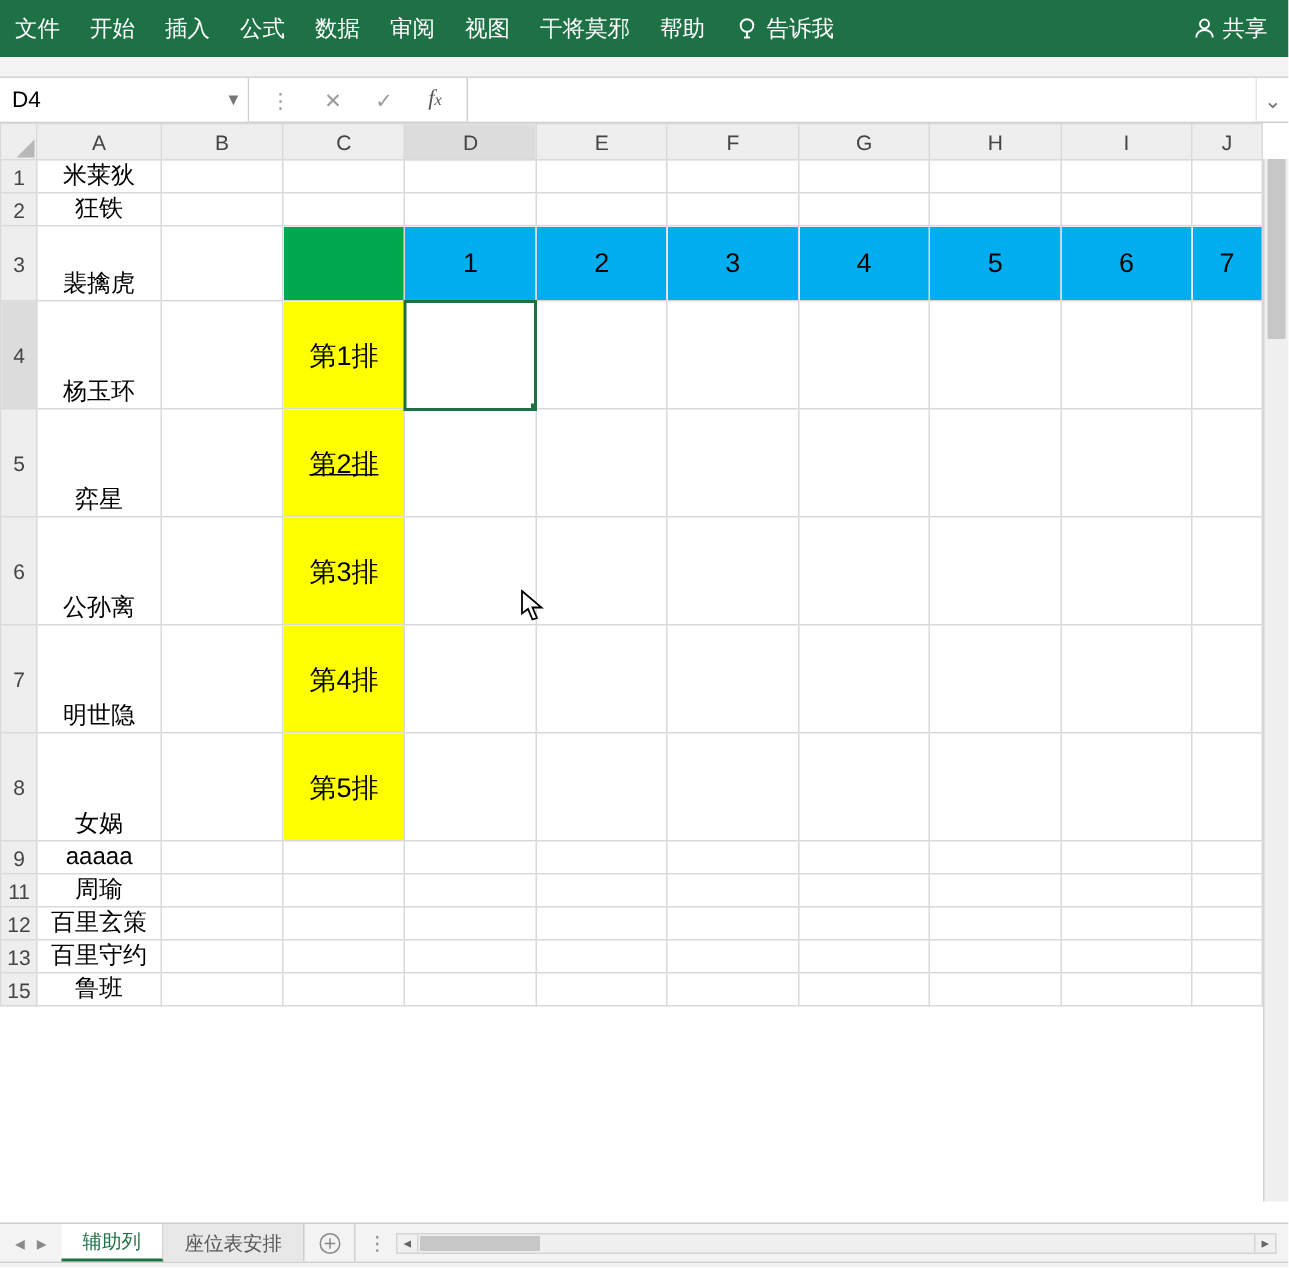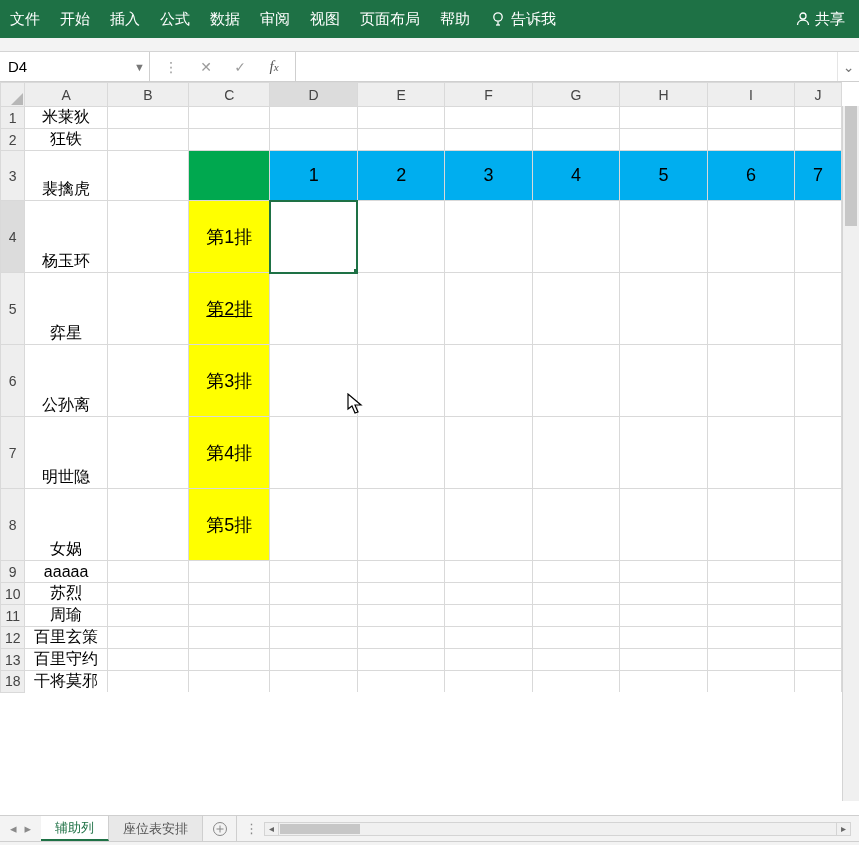--- a/index.html
+++ b/index.html
@@ -9,21 +9,21 @@
   .ribbon .tab { padding:0 10px; height:38px; display:flex; align-items:center; cursor:default; }
   .ribbon .tab.file { background:#1e7145; }
   .ribbon .spacer { flex:1; }
   .ribbon .tell { display:flex; align-items:center; padding:0 10px; }
   .ribbon .tell svg { margin-right:5px; }
   .ribbon .share{ display:flex; align-items:center; padding:0 14px; }
   .ribbon .share svg{ margin-right:4px;}
   .subribbon { height:14px; background:#f3f3f3; border-bottom:1px solid #d4d4d4; }
   
   .fbar { height:30px; display:flex; align-items:stretch; border-bottom:1px solid #cfcfcf; background:#fff; }
-  .namebox { width:150px; border-right:1px solid #cfcfcf; display:flex; align-items:flex-start; position:relative; }
+  .namebox { width:166px; border-right:1px solid #cfcfcf; display:flex; align-items:flex-start; position:relative; }
   .namebox input { border:none; width:100%; height:100%; padding:0 18px 0 8px; font-size:15px; outline:none; }
   .namebox .dd { position:absolute; right:4px; top:50%; transform:translateY(-50%); color:#777; font-size:11px; }
   .fxbtns { display:flex; align-items:center; padding:0 4px; }
   .fxbtn { width:34px; height:30px; display:flex; align-items:center; justify-content:center; color:#9b9b9b; }
   .fxbtn.fx { color:#555; font-style:italic; font-family:Georgia,serif; font-size:15px;}
   .fbar-line { width:1px; background:#cfcfcf; }
   .formula-input { flex:1; border:none; height:100%; padding:0 8px; outline:none; font-size:15px; }
   .fbar .expand { width:22px; display:flex; align-items:center; justify-content:center; color:#777; border-left:1px solid #e5e5e5;}
   
   .gridwrap { position:relative; height:733px; }
@@ -65,21 +65,21 @@
 <body>
 
 <div class="ribbon">
   <div class="tab file">文件</div>
   <div class="tab">开始</div>
   <div class="tab">插入</div>
   <div class="tab">公式</div>
   <div class="tab">数据</div>
   <div class="tab">审阅</div>
   <div class="tab">视图</div>
-  <div class="tab">页面布局</div>
+  <div class="tab">干将莫邪</div>
   <div class="tab">帮助</div>
   <div class="tell">
     <svg width="16" height="16" viewBox="0 0 16 16">
         <circle cx="8" cy="6" r="4.2" fill="none" stroke="#fff" stroke-width="1.3"></circle>
         <line x1="8" y1="10.5" x2="8" y2="14" stroke="#fff" stroke-width="1.3"></line>
         <line x1="6" y1="14" x2="10" y2="14" stroke="#fff" stroke-width="1.3"></line>
       </svg>
     <span>告诉我</span>
   </div>
   <div class="spacer"></div>
@@ -237,33 +237,20 @@
           <td class="" style="vertical-align:middle;"></td>
           <td class="" style="vertical-align:middle;"></td>
           <td class="" style="vertical-align:middle;"></td>
           <td class="" style="vertical-align:middle;"></td>
           <td class="" style="vertical-align:middle;"></td>
           <td class="" style="vertical-align:middle;"></td>
           <td class="" style="vertical-align:middle;"></td>
           <td class="" style="vertical-align:middle;"></td>
         </tr>
         <tr style="height:22px">
-          <th class="rowhdr">10</th>
-          <td class="" style="vertical-align:middle;">苏烈</td>
-          <td class="" style="vertical-align:middle;"></td>
-          <td class="" style="vertical-align:middle;"></td>
-          <td class="" style="vertical-align:middle;"></td>
-          <td class="" style="vertical-align:middle;"></td>
-          <td class="" style="vertical-align:middle;"></td>
-          <td class="" style="vertical-align:middle;"></td>
-          <td class="" style="vertical-align:middle;"></td>
-          <td class="" style="vertical-align:middle;"></td>
-          <td class="" style="vertical-align:middle;"></td>
-        </tr>
-        <tr style="height:22px">
           <th class="rowhdr">11</th>
           <td class="" style="vertical-align:middle;">周瑜</td>
           <td class="" style="vertical-align:middle;"></td>
           <td class="" style="vertical-align:middle;"></td>
           <td class="" style="vertical-align:middle;"></td>
           <td class="" style="vertical-align:middle;"></td>
           <td class="" style="vertical-align:middle;"></td>
           <td class="" style="vertical-align:middle;"></td>
           <td class="" style="vertical-align:middle;"></td>
           <td class="" style="vertical-align:middle;"></td>
@@ -288,32 +275,32 @@
           <td class="" style="vertical-align:middle;"></td>
           <td class="" style="vertical-align:middle;"></td>
           <td class="" style="vertical-align:middle;"></td>
           <td class="" style="vertical-align:middle;"></td>
           <td class="" style="vertical-align:middle;"></td>
           <td class="" style="vertical-align:middle;"></td>
           <td class="" style="vertical-align:middle;"></td>
           <td class="" style="vertical-align:middle;"></td>
           <td class="" style="vertical-align:middle;"></td>
         </tr>
-        <tr style="height:10px">
-          <th class="rowhdr">18</th>
-          <td class="" style="vertical-align:middle;border-bottom:none;">干将莫邪</td>
-          <td class="" style="vertical-align:middle;border-bottom:none;"></td>
-          <td class="" style="vertical-align:middle;border-bottom:none;"></td>
-          <td class="" style="vertical-align:middle;border-bottom:none;"></td>
-          <td class="" style="vertical-align:middle;border-bottom:none;"></td>
-          <td class="" style="vertical-align:middle;border-bottom:none;"></td>
-          <td class="" style="vertical-align:middle;border-bottom:none;"></td>
-          <td class="" style="vertical-align:middle;border-bottom:none;"></td>
-          <td class="" style="vertical-align:middle;border-bottom:none;"></td>
-          <td class="" style="vertical-align:middle;border-bottom:none;"></td>
+        <tr style="height:22px">
+          <th class="rowhdr">15</th>
+          <td class="" style="vertical-align:middle;">鲁班</td>
+          <td class="" style="vertical-align:middle;"></td>
+          <td class="" style="vertical-align:middle;"></td>
+          <td class="" style="vertical-align:middle;"></td>
+          <td class="" style="vertical-align:middle;"></td>
+          <td class="" style="vertical-align:middle;"></td>
+          <td class="" style="vertical-align:middle;"></td>
+          <td class="" style="vertical-align:middle;"></td>
+          <td class="" style="vertical-align:middle;"></td>
+          <td class="" style="vertical-align:middle;"></td>
         </tr>
       </tbody>
     </table>
   <div class="vscroll">
       <div class="thumb"></div>
     </div>
   <svg class="cursor" id="cursor" width="18" height="22" viewBox="0 0 18 22" style="left: 347px; top: 311px;">
       <path d="M1 1 L1 16 L5 13 L8 20 L11 19 L8 12 L14 12 Z" fill="#fff" stroke="#000" stroke-width="1.2"></path>
     </svg>
 </div>

